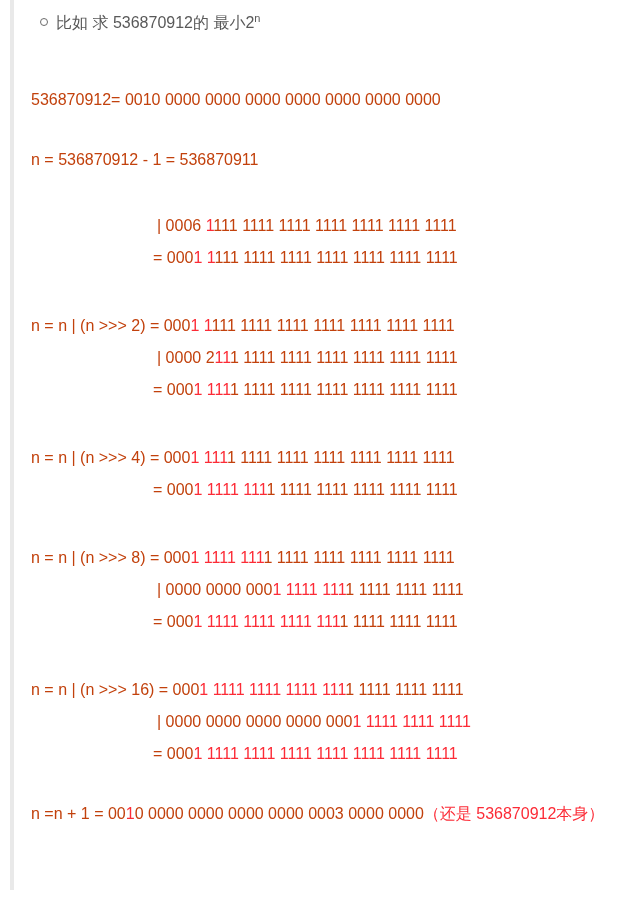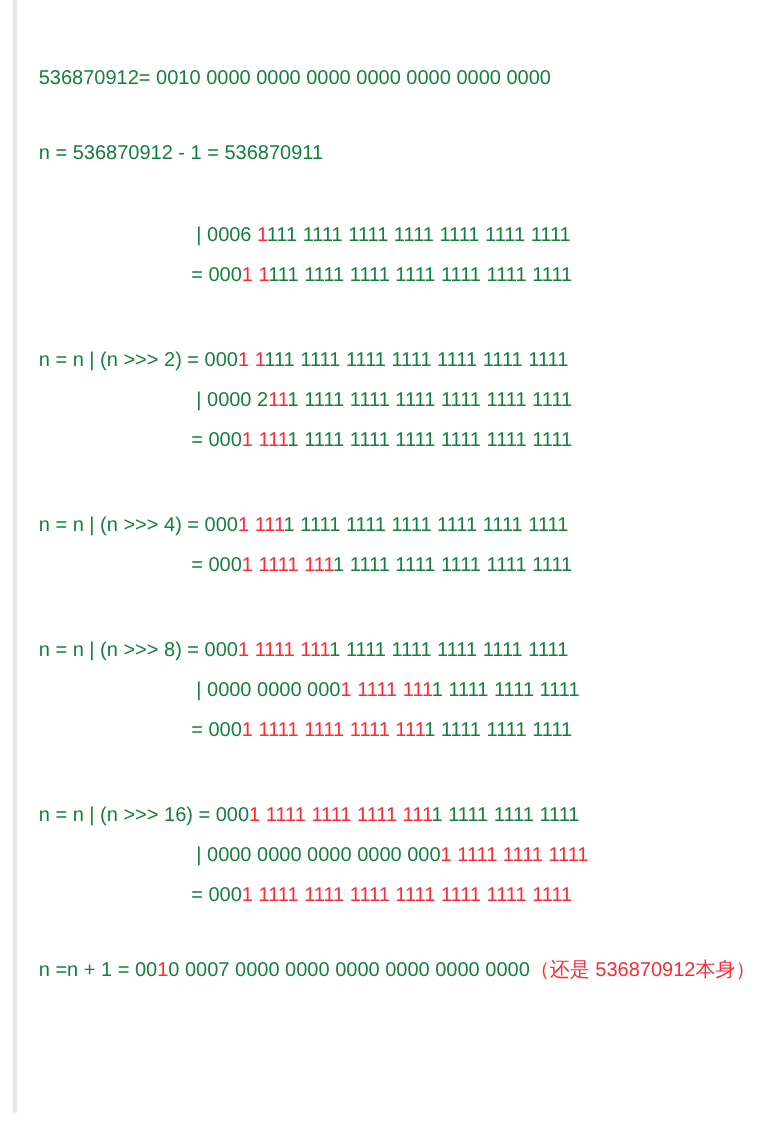--- a/index.html
+++ b/index.html
@@ -23,30 +23,33 @@
     background: #ffffff;
   }
   sup { font-size: 11px; }
   .intro { margin-top: 45px; }
   .minus { margin-top: 28px; }
   .step  { margin-top: 36px; }
   .step.first { margin-top: 34px; }
   .final { margin-top: 28px; }
   .row-1 { padding-left: 126px; }
   .row-2 { padding-left: 122px; }
-  .seg-g { color: #15803d; margin-top: 44px; }
+  .seg-g { color: #c2410c; margin-top: 44px; }
   .seg-r { color: #fc2b36; }
 </style>
 </head>
 <body>
 
 <div class="left-guide"></div>
 
 <div class="content">
 
+  <div class="bullet-line">
+    <span class="bullet"></span><span><span>比如 求 536870912的 最小2</span><sup>n</sup></span>
+  </div>
 
   <div class="line intro"><span class="seg-g">536870912= 0010 0000 0000 0000 0000 0000 0000 0000</span></div>
 
   <div class="line minus"><span class="seg-g">n = 536870912 - 1 = 536870911</span></div>
 
   <div id="steps">
   <div class="step first">
     <div class="line row-1"><span class="seg-g">| 0006 </span><span class="seg-r">1</span><span class="seg-g">111 1111 1111 1111 1111 1111 1111</span></div>
     <div class="line row-2"><span class="seg-g">= 000</span><span class="seg-r">1</span><span class="seg-g"> </span><span class="seg-r">1</span><span class="seg-g">111 1111 1111 1111 1111 1111 1111</span></div>
   </div>
@@ -68,15 +71,15 @@
     <div class="line row-2"><span class="seg-g">= 000</span><span class="seg-r">1</span><span class="seg-g"> </span><span class="seg-r">1111 1111 1111</span><span class="seg-g"> </span><span class="seg-r">111</span><span class="seg-g">1 1111 1111 1111</span></div>
   </div>
 
   <div class="step">
     <div class="line row-0"><span class="seg-g">n = n | (n &gt;&gt;&gt; 16) = 000</span><span class="seg-r">1</span><span class="seg-g"> </span><span class="seg-r">1111 1111 1111</span><span class="seg-g"> </span><span class="seg-r">111</span><span class="seg-g">1 1111 1111 1111</span></div>
     <div class="line row-1"><span class="seg-g">| 0000 0000 0000 0000 000</span><span class="seg-r">1</span><span class="seg-g"> </span><span class="seg-r">1111 1111 1111</span></div>
     <div class="line row-2"><span class="seg-g">= 000</span><span class="seg-r">1</span><span class="seg-g"> </span><span class="seg-r">1111 1111 1111 1111 1111 1111 1111</span></div>
   </div>
 </div>
 
-  <div class="line final"><span class="seg-g">n =n + 1 = 00</span><span class="seg-r">1</span><span class="seg-g">0 0007 0000 0000 0000 0000 0000 0000</span><span class="seg-r">（还是 536870912本身）</span></div>
+  <div class="line final"><span class="seg-g">n =n + 1 = 00</span><span class="seg-r">1</span><span class="seg-g">0 0000 0000 0000 0000 0003 0000 0000</span><span class="seg-r">（还是 536870912本身）</span></div>
 
 </div>
 
 </body></html>

